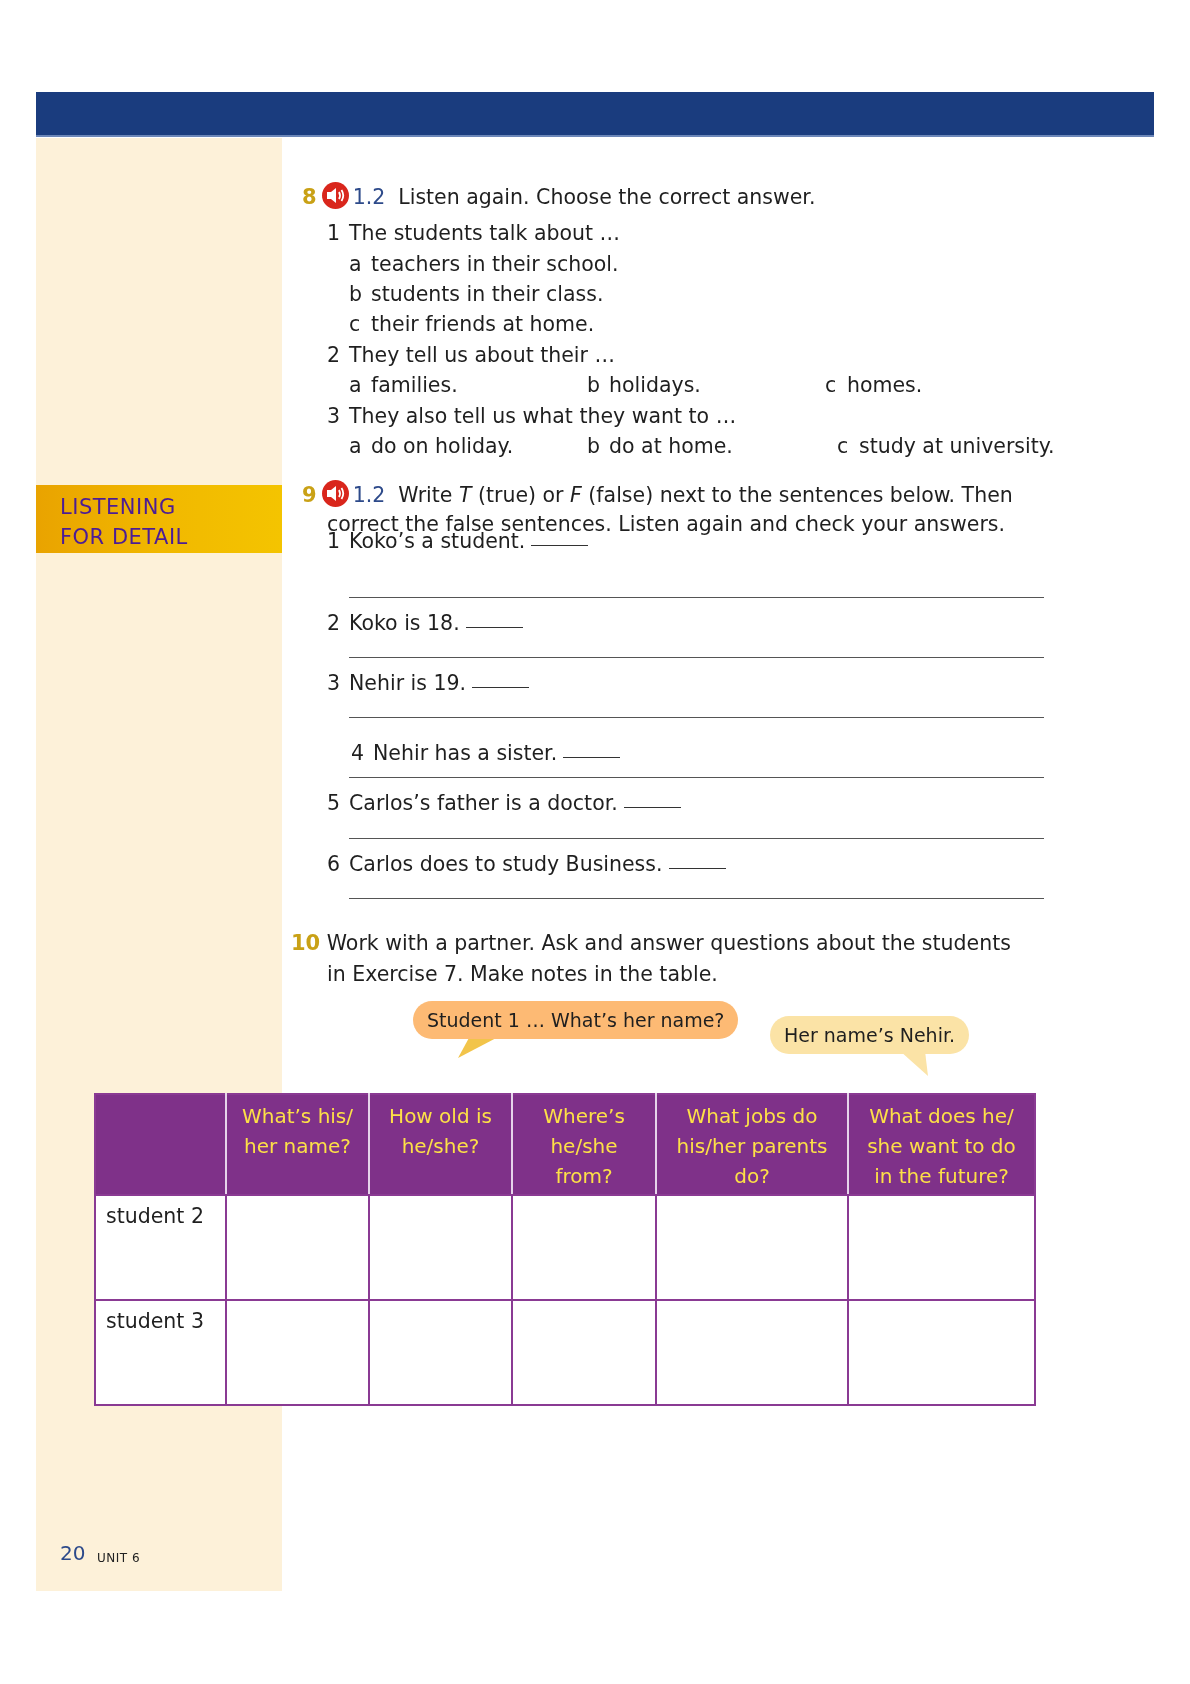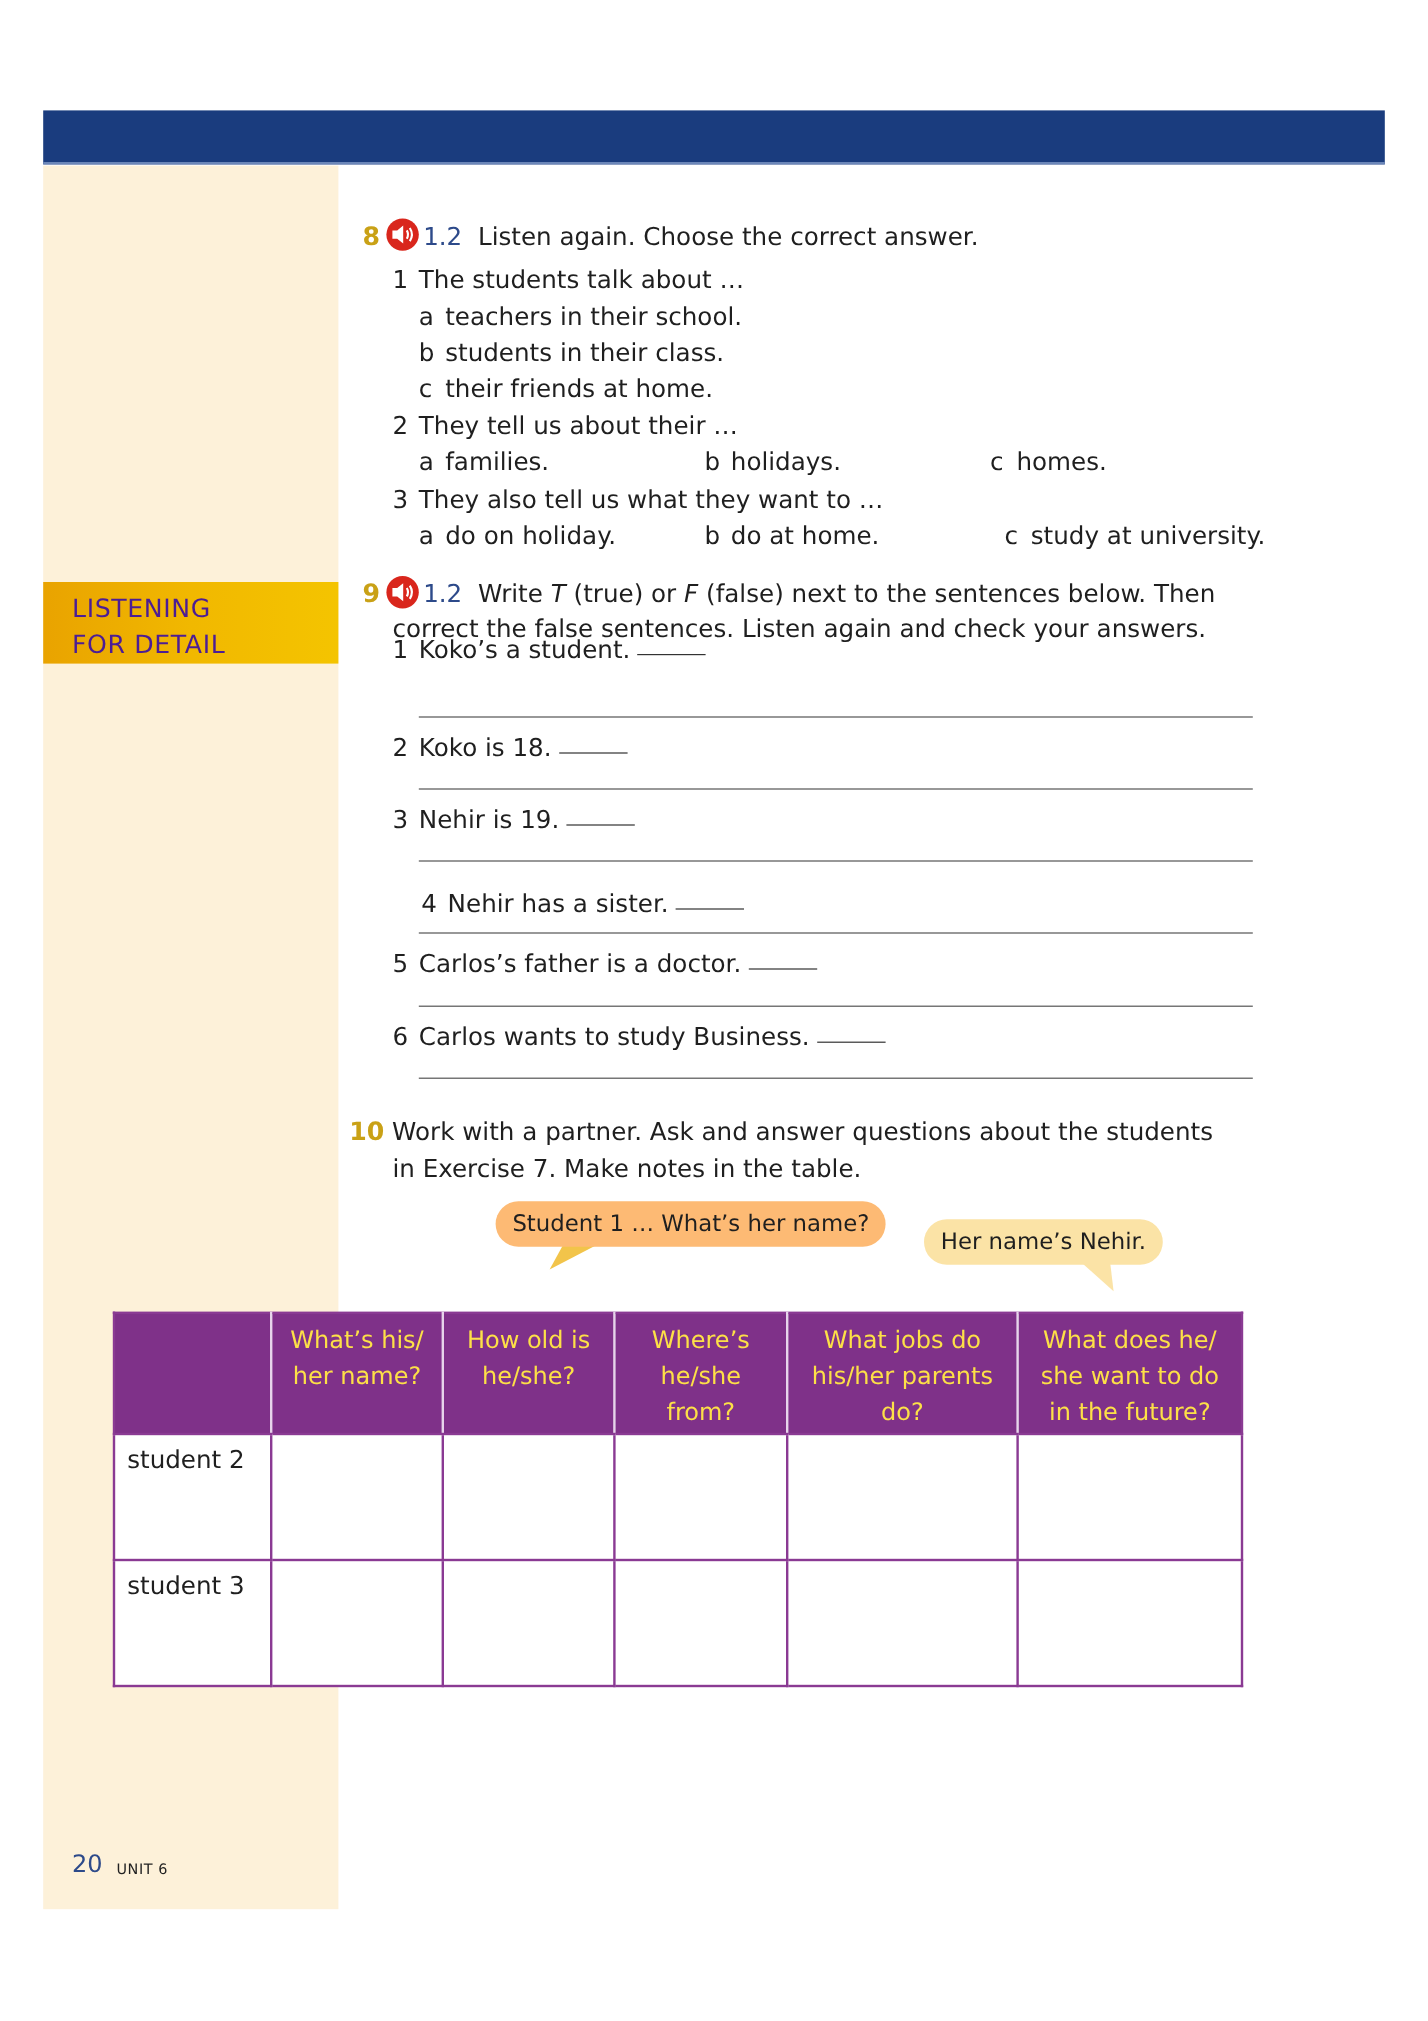--- a/index.html
+++ b/index.html
@@ -75,21 +75,21 @@
 <div class="abs txt" style="left:327px;top:528px;"><span class="lbl">1</span><span>Koko’s a student.</span><span class="blank"></span></div>
 <div class="abs wline" style="top:597px;"></div>
 <div class="abs txt" style="left:327px;top:610px;"><span class="lbl">2</span><span>Koko is 18.</span><span class="blank"></span></div>
 <div class="abs wline" style="top:657px;"></div>
 <div class="abs txt" style="left:327px;top:670px;"><span class="lbl">3</span><span>Nehir is 19.</span><span class="blank"></span></div>
 <div class="abs wline" style="top:717px;"></div>
 <div class="abs txt" style="left:327px;top:740px;margin-left:24px;"><span class="lbl">4</span><span>Nehir has a sister.</span><span class="blank"></span></div>
 <div class="abs wline" style="top:777px;"></div>
 <div class="abs txt" style="left:327px;top:790px;"><span class="lbl">5</span><span>Carlos’s father is a doctor.</span><span class="blank"></span></div>
 <div class="abs wline" style="top:838px;"></div>
-<div class="abs txt" style="left:327px;top:851px;"><span class="lbl">6</span><span>Carlos wants to study Business.</span><span class="blank"></span></div>
+<div class="abs txt" style="left:327px;top:851px;"><span class="lbl">6</span><span>Carlos does to study Business.</span><span class="blank"></span></div>
 <div class="abs wline" style="top:898px;"></div>
 
 <div class="abs txt" style="left:291px;top:930px;"><span class="exnum">10</span> <span>Work with a partner. Ask and answer questions about the students</span></div>
 <div class="abs txt" style="left:327px;top:961px;">in Exercise 7. Make notes in the table.</div>
 
 <svg class="abs" style="left:0;top:0;" width="1190" height="1684">
   <polygon points="470,1036 500,1036 458,1058" fill="#f2c44a"></polygon>
   <polygon points="900,1051 925,1051 928,1076" fill="#fbe3a6"></polygon>
 </svg>
 <div class="abs bubble" style="left:413px;top:1001px;background:#fdba74;">Student 1 … What’s her name?</div>

